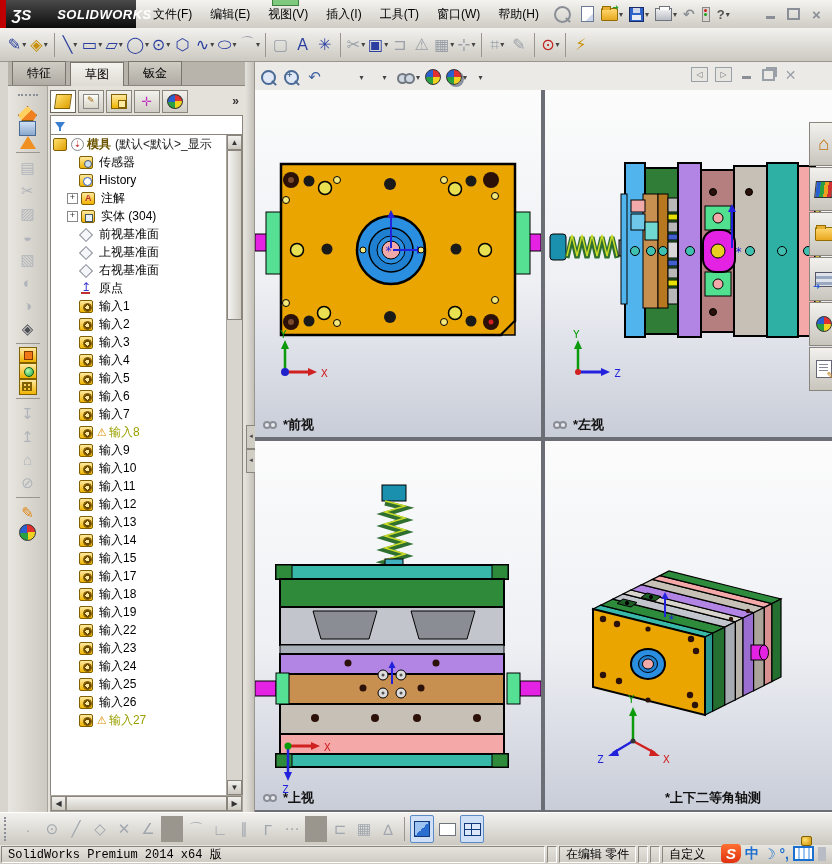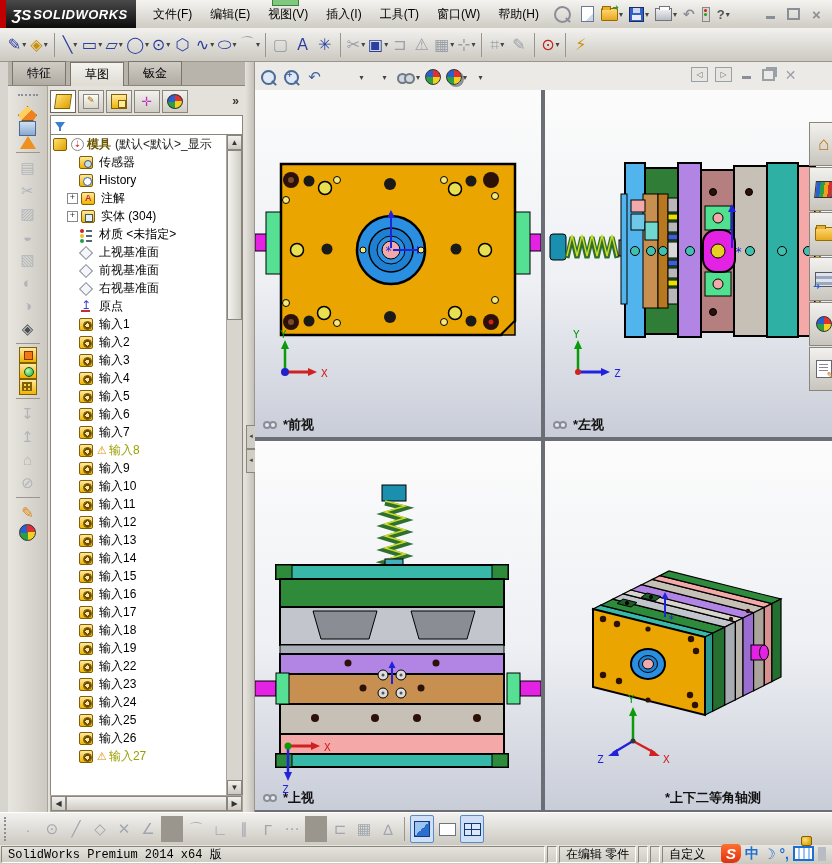--- a/index.html
+++ b/index.html
@@ -1,20 +1,20 @@
 <!DOCTYPE html>
 <html><head>
 <meta charset="utf-8">
 <style>
   html,body{margin:0;padding:0;}
   body{font-family:"Liberation Sans","DejaVu Sans",sans-serif;background:#d4d0c8;}
   #app{position:relative;width:832px;height:864px;overflow:hidden;background:#d8d5ce;font-size:12px;color:#000;}
   
   .titlebar{position:absolute;left:0;top:0;width:832px;height:28px;background:linear-gradient(#f4f3f0,#cfccc4);border-bottom:1px solid #a8a49c;display:flex;align-items:center;}
-  .logo{display:flex;align-items:center;height:28px;width:136px;background:linear-gradient(#4a4a4a,#0c0c0c);position:relative;flex:0 0 auto;}
+  .logo{display:flex;align-items:center;height:28px;width:136px;background:linear-gradient(#4a4a4a,#0c0c0c);position:relative;flex:0 0 auto;gap:24px;}
   .logo .red{position:absolute;left:0;top:0;width:6px;height:28px;background:#c00000;}
   .logo .bp{color:#fff;font-style:italic;font-weight:bold;font-size:15px;margin-left:12px;}
   .logo .bt{color:#fff;font-style:italic;font-weight:bold;font-size:13px;letter-spacing:.5px;margin-left:2px;}
   .menubar{display:flex;align-items:center;margin-left:8px;}
   .menu-item{padding:4px 9px;cursor:default;}
   .search-glass{width:13px;height:13px;border:2px solid #8a8e96;border-radius:50%;position:relative;margin:0 6px;}
   .search-glass::after{content:"";position:absolute;width:6px;height:2px;background:#8a8e96;transform:rotate(45deg);left:9px;top:11px;}
   .quickbar{display:flex;align-items:center;gap:2px;margin-left:2px;}
   .qitem{display:flex;align-items:center;padding:1px 2px;}
   .qglyph{display:inline-block;}
@@ -513,35 +513,29 @@
               <span class="tlabel">注解</span>
             </div>
               <div class="trow">
               <span class="texp">+</span>
               <span class="tic ic-solid"></span>
               <span class="twarn"></span>
               <span class="tlabel">实体 (304)</span>
             </div>
               <div class="trow">
               <span class="texp"></span>
-              <span class="tic ic-material"></span>
-              <span class="twarn"></span>
-              <span class="tlabel">材质 &lt;未指定&gt;</span>
-            </div>
-              <div class="trow">
-              <span class="texp"></span>
               <span class="tic ic-plane"></span>
               <span class="twarn"></span>
+              <span class="tlabel">前视基准面</span>
+            </div>
+              <div class="trow">
+              <span class="texp"></span>
+              <span class="tic ic-plane"></span>
+              <span class="twarn"></span>
               <span class="tlabel">上视基准面</span>
-            </div>
-              <div class="trow">
-              <span class="texp"></span>
-              <span class="tic ic-plane"></span>
-              <span class="twarn"></span>
-              <span class="tlabel">前视基准面</span>
             </div>
               <div class="trow">
               <span class="texp"></span>
               <span class="tic ic-plane"></span>
               <span class="twarn"></span>
               <span class="tlabel">右视基准面</span>
             </div>
               <div class="trow">
               <span class="texp"></span>
               <span class="tic ic-origin"></span>
@@ -630,26 +624,20 @@
               <span class="texp"></span>
               <span class="tic ic-imported"></span>
               <span class="twarn"></span>
               <span class="tlabel">输入14</span>
             </div>
               <div class="trow">
               <span class="texp"></span>
               <span class="tic ic-imported"></span>
               <span class="twarn"></span>
               <span class="tlabel">输入15</span>
-            </div>
-              <div class="trow">
-              <span class="texp"></span>
-              <span class="tic ic-imported"></span>
-              <span class="twarn"></span>
-              <span class="tlabel">输入16</span>
             </div>
               <div class="trow">
               <span class="texp"></span>
               <span class="tic ic-imported"></span>
               <span class="twarn"></span>
               <span class="tlabel">输入17</span>
             </div>
               <div class="trow">
               <span class="texp"></span>
               <span class="tic ic-imported"></span>

